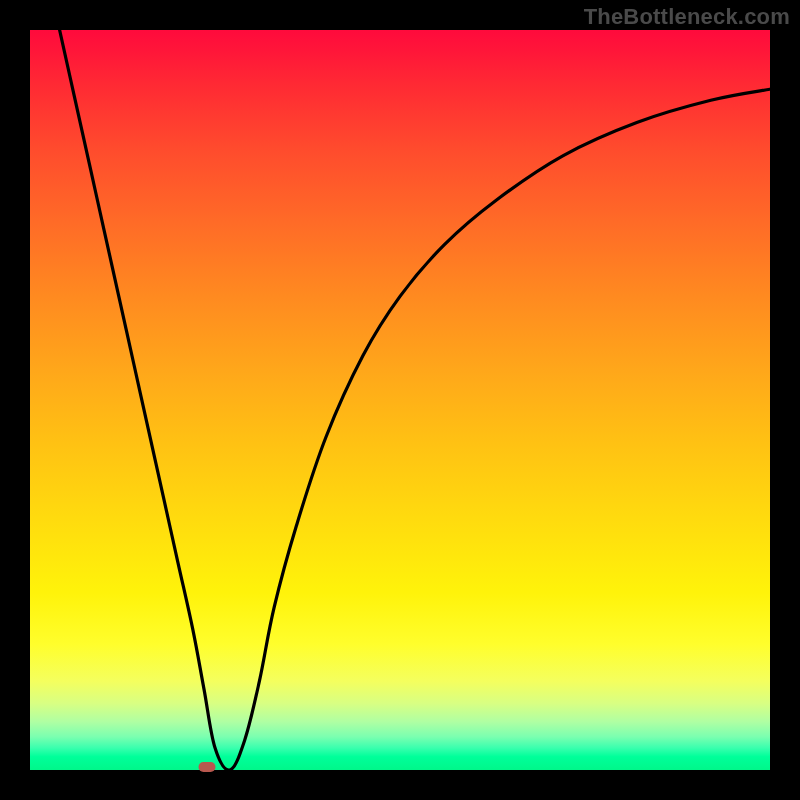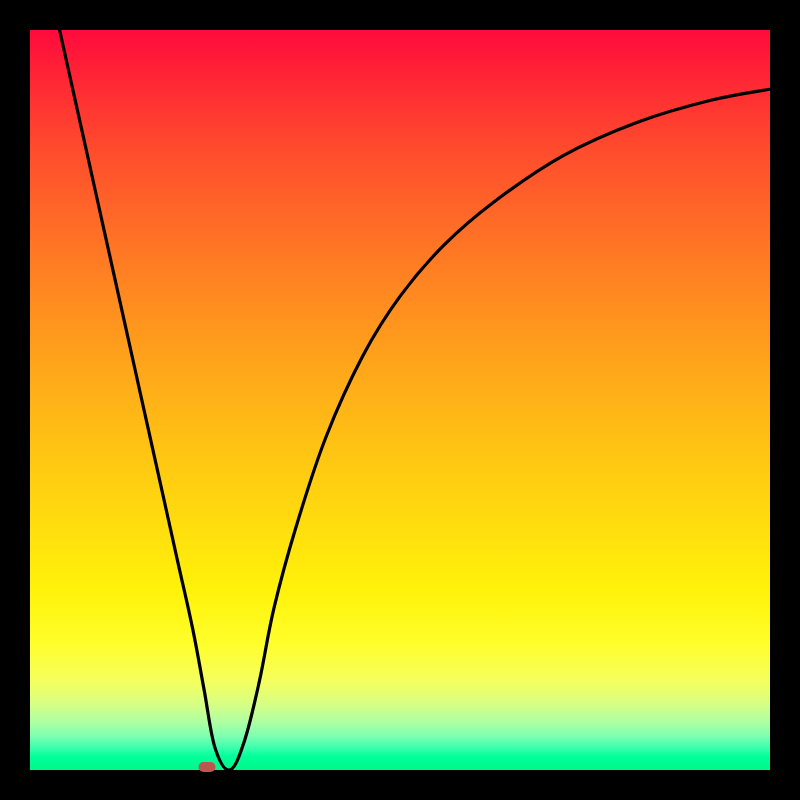--- a/index.html
+++ b/index.html
@@ -65,19 +65,20 @@
     height: 10px;
     border-radius: 5px;
     background: #b8584f;
     transform: translate(-50%, -50%);
   }
 </style>
 </head>
 <body>
 
 <div class="container">
+  <div class="watermark">TheBottleneck.com</div>
   <div class="plot-area">
     <svg class="curve" viewBox="0 0 740 740" preserveAspectRatio="none">
       <path id="curve-path" fill="none" stroke="#000" stroke-width="3.2" stroke-linejoin="round" stroke-linecap="round" d="M 29.60 0.00 C 32.26 11.99, 39.07 42.62, 44.40 66.60 C 49.73 90.58, 53.87 109.22, 59.20 133.20 C 64.53 157.18, 68.67 175.82, 74.00 199.80 C 79.33 223.78, 83.47 242.42, 88.80 266.40 C 94.13 290.38, 98.27 309.02, 103.60 333.00 C 108.93 356.98, 113.07 375.62, 118.40 399.60 C 123.73 423.58, 127.87 442.22, 133.20 466.20 C 138.53 490.18, 142.67 508.82, 148.00 532.80 C 153.33 556.78, 158.14 576.76, 162.80 599.40 C 167.46 622.04, 169.90 637.29, 173.90 658.60 C 177.90 679.91, 180.34 703.15, 185.00 717.80 C 189.66 732.45, 194.47 741.33, 199.80 740.00 C 205.13 738.67, 209.27 726.38, 214.60 710.40 C 219.93 694.42, 224.07 675.18, 229.40 651.20 C 234.73 627.22, 237.54 605.17, 244.20 577.20 C 250.86 549.23, 257.08 526.44, 266.40 495.80 C 275.72 465.16, 284.01 437.64, 296.00 407.00 C 307.99 376.36, 319.68 350.91, 333.00 325.60 C 346.32 300.29, 355.35 286.38, 370.00 266.40 C 384.65 246.42, 397.08 231.92, 414.40 214.60 C 431.72 197.28, 444.89 186.18, 466.20 170.20 C 487.51 154.22, 507.49 139.79, 532.80 125.80 C 558.11 111.81, 580.16 102.49, 606.80 92.50 C 633.44 82.51, 656.82 76.29, 680.80 70.30 C 704.78 64.31, 729.34 61.20, 740.00 59.20"></path>
     </svg>
     <div id="min-marker" class="marker" style="left: 176.86px; top: 737px;"></div>
   </div>
 </div>
 
 </body></html>

